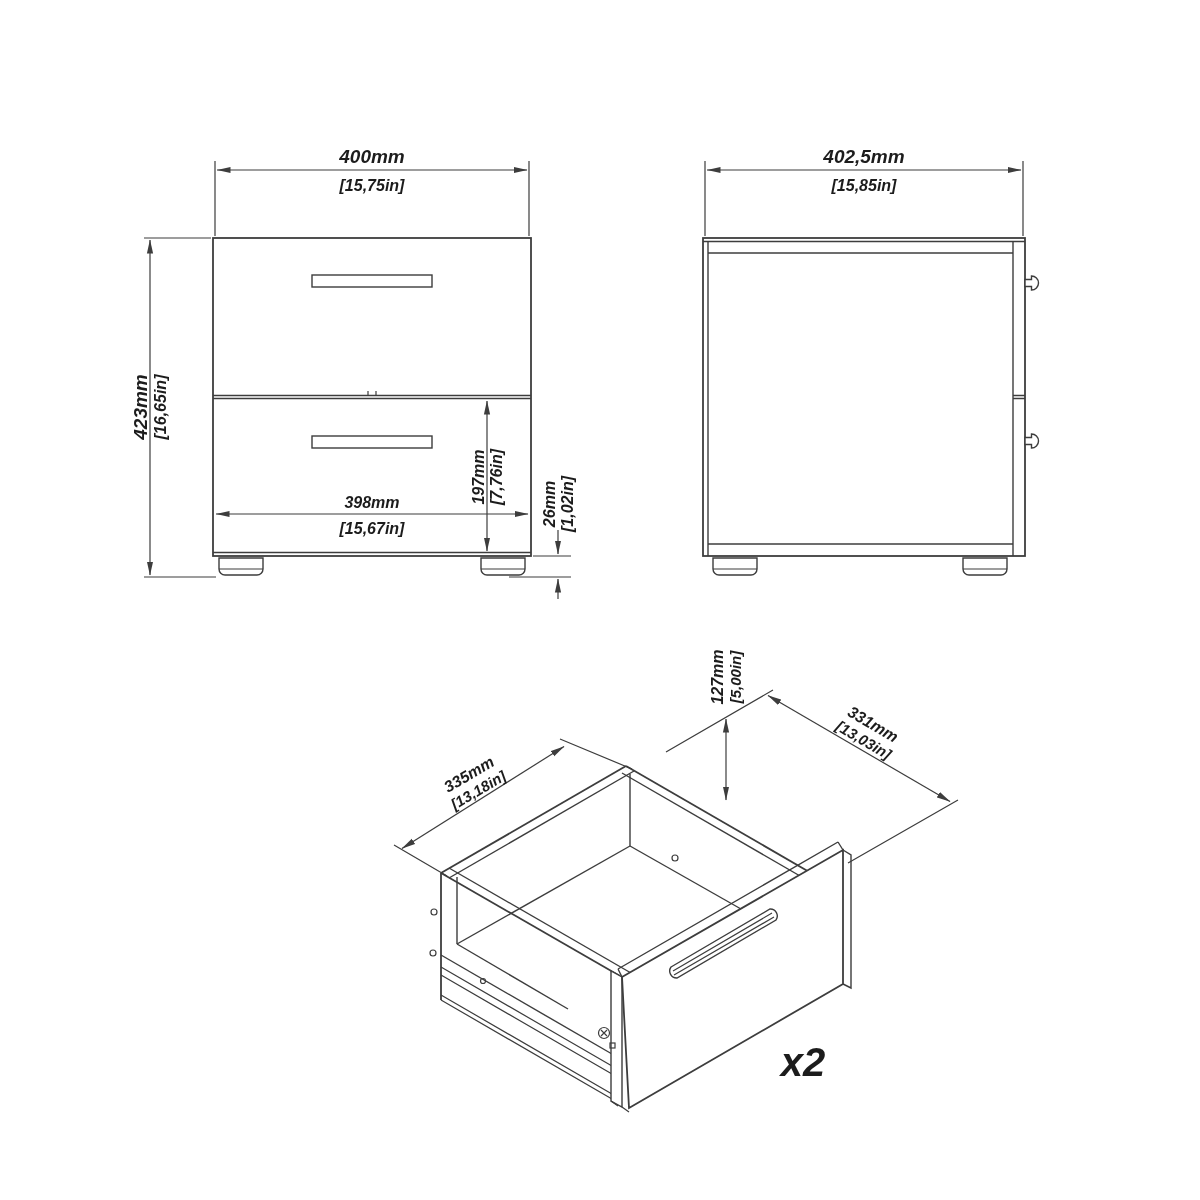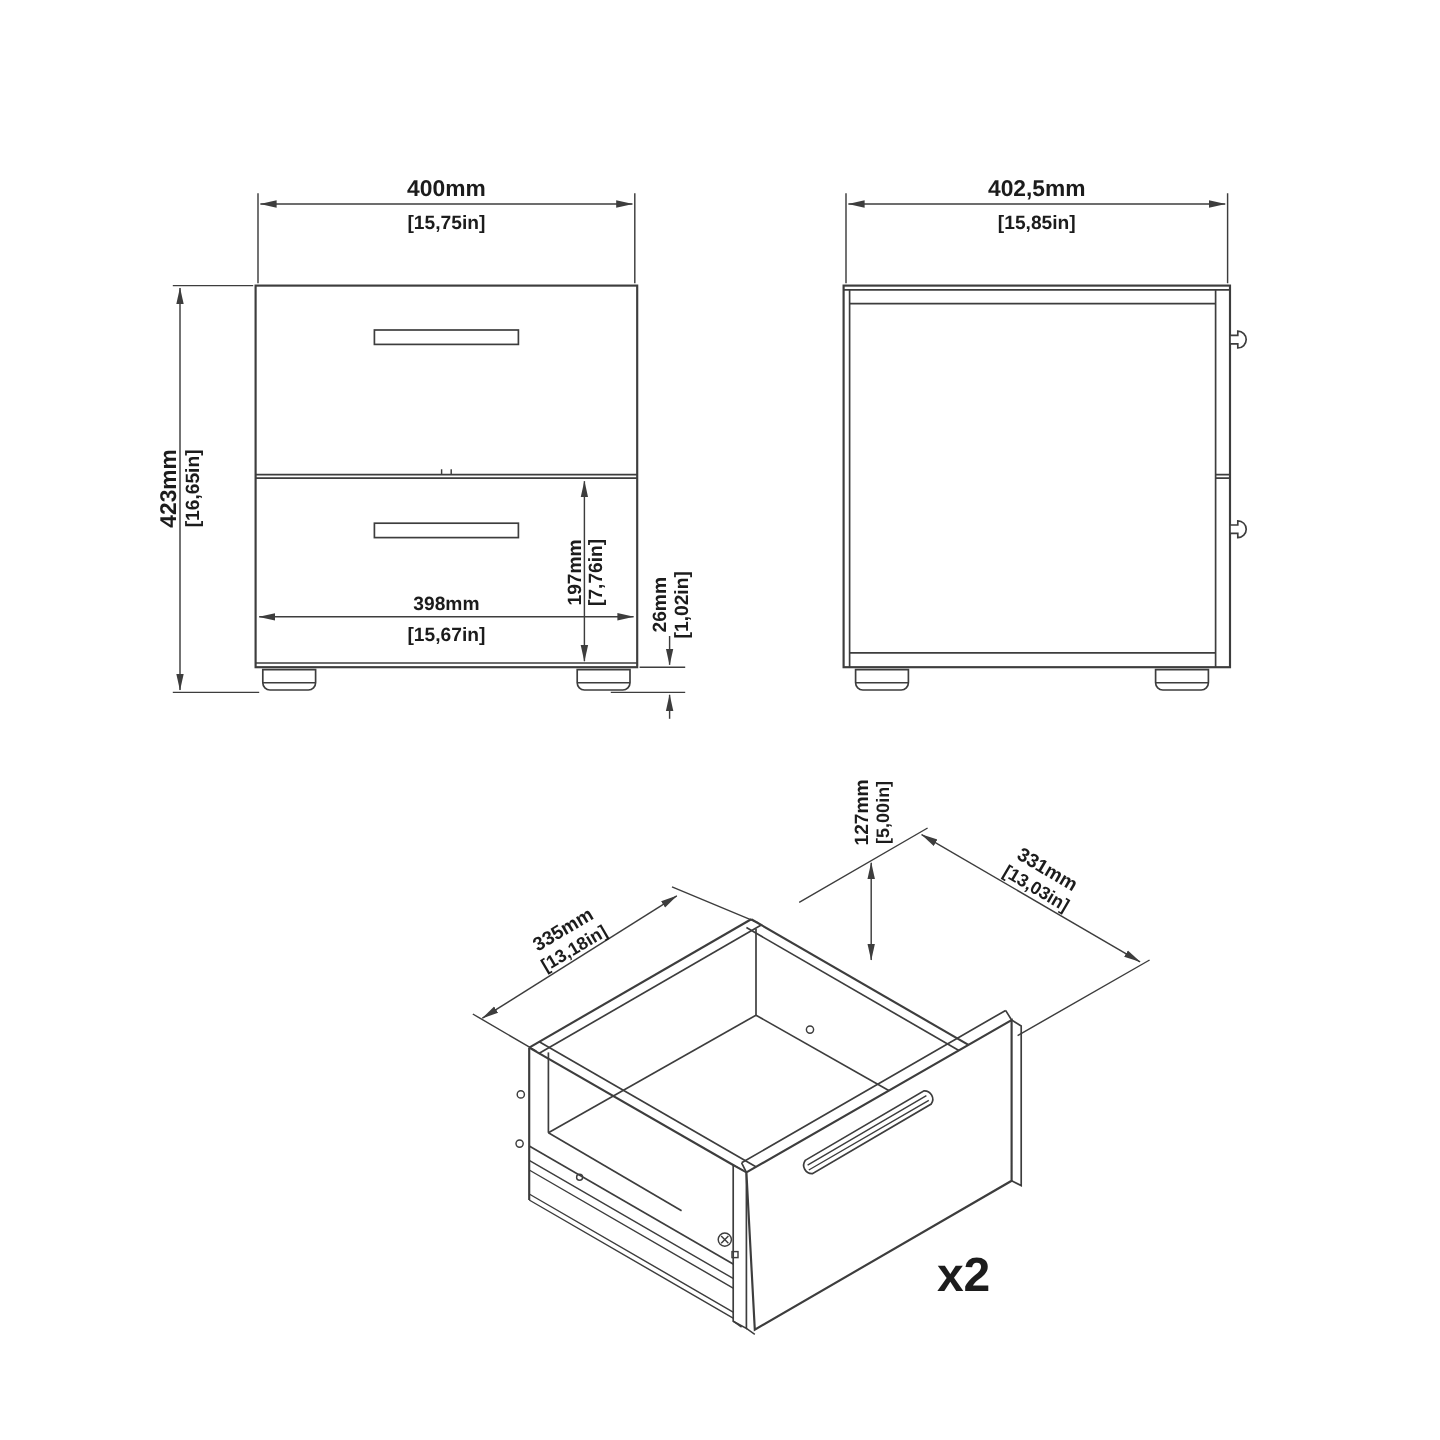--- a/index.html
+++ b/index.html
@@ -1,16 +1,16 @@
 <!DOCTYPE html>
 <html><head>
 <meta charset="utf-8">
 <style>
   html,body{margin:0;padding:0;background:#ffffff;}
-  .stage{width:960px;height:1200px;position:relative;background:#ffffff;font-family:"Liberation Sans",sans-serif;}
+  .stage{width:960px;height:1200px;position:relative;background:#ffffff;font-family:"Liberation Sans",sans-serif;font-style:italic;}
   svg{display:block;}
   text{font-family:"Liberation Sans","DejaVu Sans",sans-serif;fill:#1c1c1c;}
   .dim-txt-lg{font-size:19px;font-weight:700;}
   .dim-txt{font-size:16px;font-weight:700;}
   .dim-txt-sm{font-size:15px;font-weight:700;}
   .qty-txt{font-size:40px;font-weight:700;}
   .ln{stroke:#3d3d3d;fill:none;}
   .w18{stroke-width:1.8;}
   .w14{stroke-width:1.4;}
   .w12{stroke-width:1.2;}

